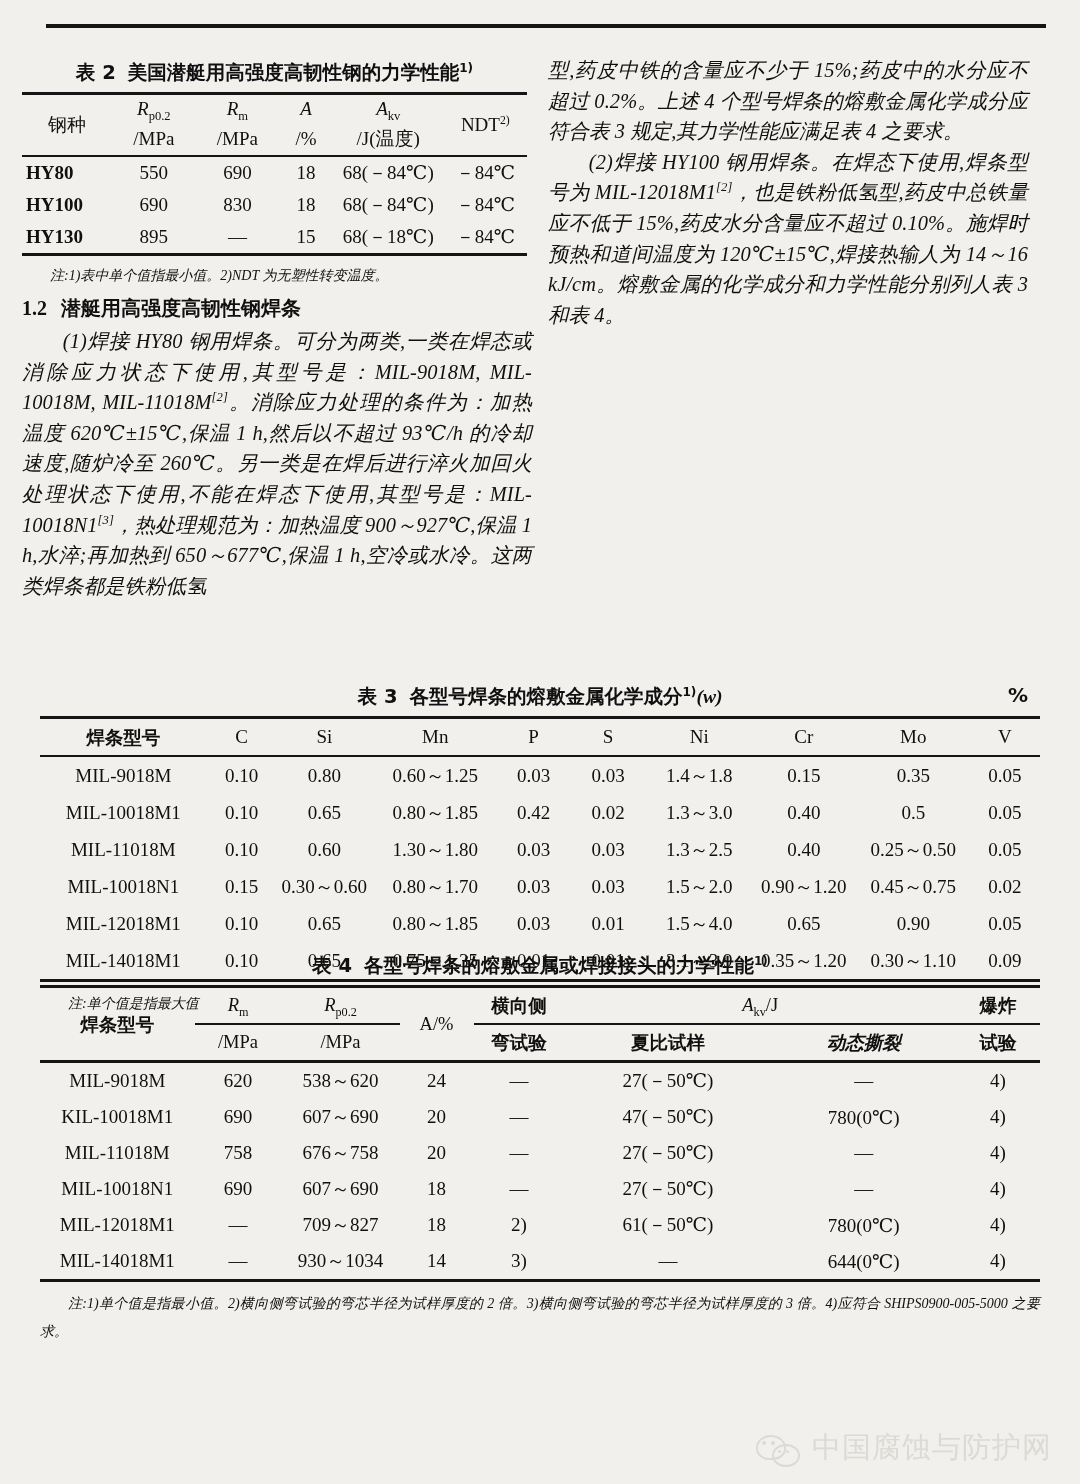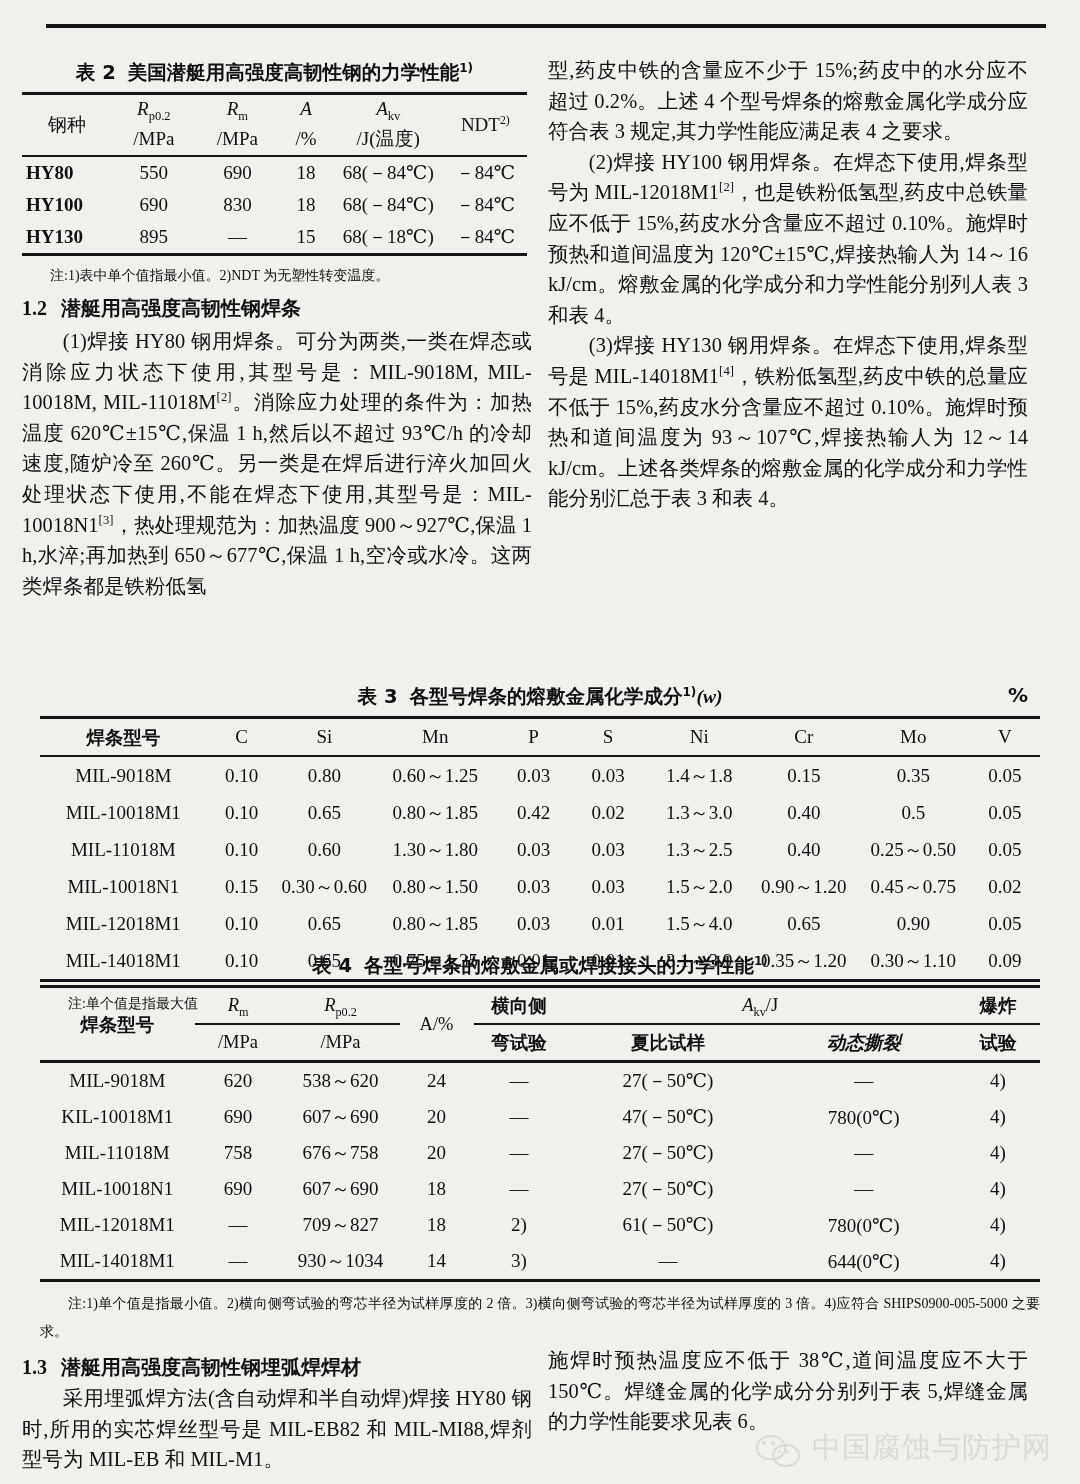--- a/index.html
+++ b/index.html
@@ -22,21 +22,21 @@
     position:absolute;left:46px;right:34px;top:24px;
     height:4px;background:#151515;
   }
   
   .cols{
     position:absolute;top:26px;left:22px;right:34px;
     display:flex;gap:16px;margin-top:29px;
   }
   .col{width:510px;}
   .col.right{width:480px;}
-  p{margin:0;}
+  p{margin:0;font-style:italic;}
   .body-text{
     font-size:20.4px;
     line-height:30.6px;
     text-align:justify;
     text-justify:inter-character;
     letter-spacing:0.1px;
   }
   .indent{text-indent:2em;}
   .sec-head{
     font-family:"DejaVu Sans","Liberation Sans",sans-serif;
@@ -176,21 +176,20 @@
       <div class="sec-head">
         <span class="num">1.2</span><span>潜艇用高强度高韧性钢焊条</span>
       </div>
 
       <p class="body-text indent" style="margin-top:2px;"><span>(1)焊接 HY80 钢用焊条。可分为两类,一类在焊态或消除应力状态下使用,其型号是：MIL-9018M, MIL-10018M, MIL-11018M</span><sup>[2]</sup><span>。消除应力处理的条件为：加热温度 620℃±15℃,保温 1 h,然后以不超过 93℃/h 的冷却速度,随炉冷至 260℃。另一类是在焊后进行淬火加回火处理状态下使用,不能在焊态下使用,其型号是：MIL-10018N1</span><sup>[3]</sup><span>，热处理规范为：加热温度 900～927℃,保温 1 h,水淬;再加热到 650～677℃,保温 1 h,空冷或水冷。这两类焊条都是铁粉低氢</span></p>
     </div>
 
     <div class="col right">
       <p class="body-text">型,药皮中铁的含量应不少于 15%;药皮中的水分应不超过 0.2%。上述 4 个型号焊条的熔敷金属化学成分应符合表 3 规定,其力学性能应满足表 4 之要求。</p>
       <p class="body-text indent"><span>(2)焊接 HY100 钢用焊条。在焊态下使用,焊条型号为 MIL-12018M1</span><sup>[2]</sup><span>，也是铁粉低氢型,药皮中总铁量应不低于 15%,药皮水分含量应不超过 0.10%。施焊时预热和道间温度为 120℃±15℃,焊接热输人为 14～16 kJ/cm。熔敷金属的化学成分和力学性能分别列人表 3 和表 4。</span></p>
-      <p class="body-text indent"><span>(3)焊接 HY130 钢用焊条。在焊态下使用,焊条型号是 MIL-14018M1</span><sup>[4]</sup><span>，铁粉低氢型,药皮中铁的总量应不低于 15%,药皮水分含量应不超过 0.10%。施焊时预热和道间温度为 93～107℃,焊接热输人为 12～14 kJ/cm。上述各类焊条的熔敷金属的化学成分和力学性能分别汇总于表 3 和表 4。</span></p>
     </div>
   </div>
 
   <div class="wide" style="top:679px;">
     <div class="tbl-title">
       <span class="tnum">表 3</span><span>各型号焊条的熔敷金属化学成分</span><sup>1)</sup><span class="itl">(w)</span>
       <span class="pctmark">%</span>
     </div>
     <table class="t3">
       <thead>
@@ -241,21 +240,21 @@
           <td>0.03</td>
           <td>1.3～2.5</td>
           <td>0.40</td>
           <td>0.25～0.50</td>
           <td>0.05</td>
         </tr>
         <tr>
           <td class="namecell">MIL-10018N1</td>
           <td>0.15</td>
           <td>0.30～0.60</td>
-          <td>0.80～1.50</td>
+          <td>0.80～1.70</td>
           <td>0.03</td>
           <td>0.03</td>
           <td>1.5～2.0</td>
           <td>0.90～1.20</td>
           <td>0.45～0.75</td>
           <td>0.02</td>
         </tr>
         <tr>
           <td class="namecell">MIL-12018M1</td>
           <td>0.10</td>
@@ -369,31 +368,20 @@
           <td>—</td>
           <td>644(0℃)</td>
           <td>4)</td>
         </tr>
       </tbody>
     </table>
     <div style="border-top:3.5px solid #151515;"></div>
     <p class="note" style="margin-top:8px;">注:1)单个值是指最小值。2)横向侧弯试验的弯芯半径为试样厚度的 2 倍。3)横向侧弯试验的弯芯半径为试样厚度的 3 倍。4)应符合 SHIPS0900-005-5000 之要求。</p>
   </div>
 
-  <div class="cols" style="top:1320px;">
-    <div class="col">
-      <div class="sec-head">
-        <span class="num">1.3</span><span>潜艇用高强度高韧性钢埋弧焊焊材</span>
-      </div>
-      <p class="body-text indent">采用埋弧焊方法(含自动焊和半自动焊)焊接 HY80 钢时,所用的实芯焊丝型号是 MIL-EB82 和 MIL-MI88,焊剂型号为 MIL-EB 和 MIL-M1。</p>
-    </div>
-    <div class="col right">
-      <p class="body-text" style="margin-top:-4px;">施焊时预热温度应不低于 38℃,道间温度应不大于 150℃。焊缝金属的化学成分分别列于表 5,焊缝金属的力学性能要求见表 6。</p>
-    </div>
-  </div>
 
   <div class="watermark">
     <div class="wm-logo">
       <div class="dot" style="left:0;top:4px;width:26px;height:21px;border:2px solid #dcdad6;background:transparent;border-radius:50% 50% 45% 45%;"></div>
       <div class="dot" style="left:6px;top:10px;width:4px;height:4px;"></div>
       <div class="dot" style="left:15px;top:10px;width:4px;height:4px;"></div>
       <div class="dot" style="left:16px;top:13px;width:24px;height:19px;border:2px solid #dcdad6;background:transparent;border-radius:50%;"></div>
       <div class="dot" style="left:22px;top:19px;width:3px;height:3px;"></div>
       <div class="dot" style="left:30px;top:19px;width:3px;height:3px;"></div>
     </div>

